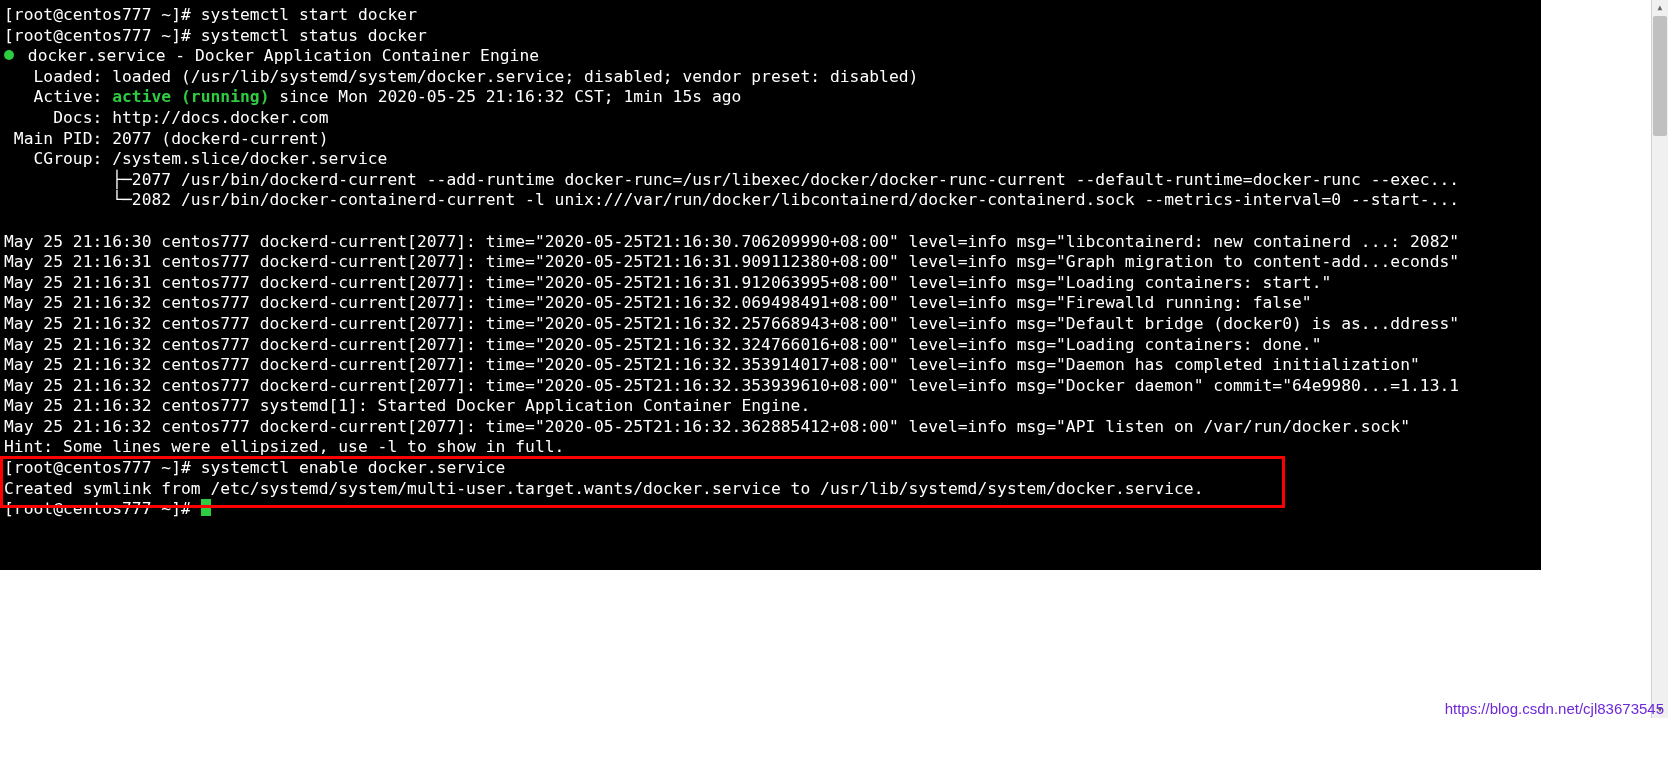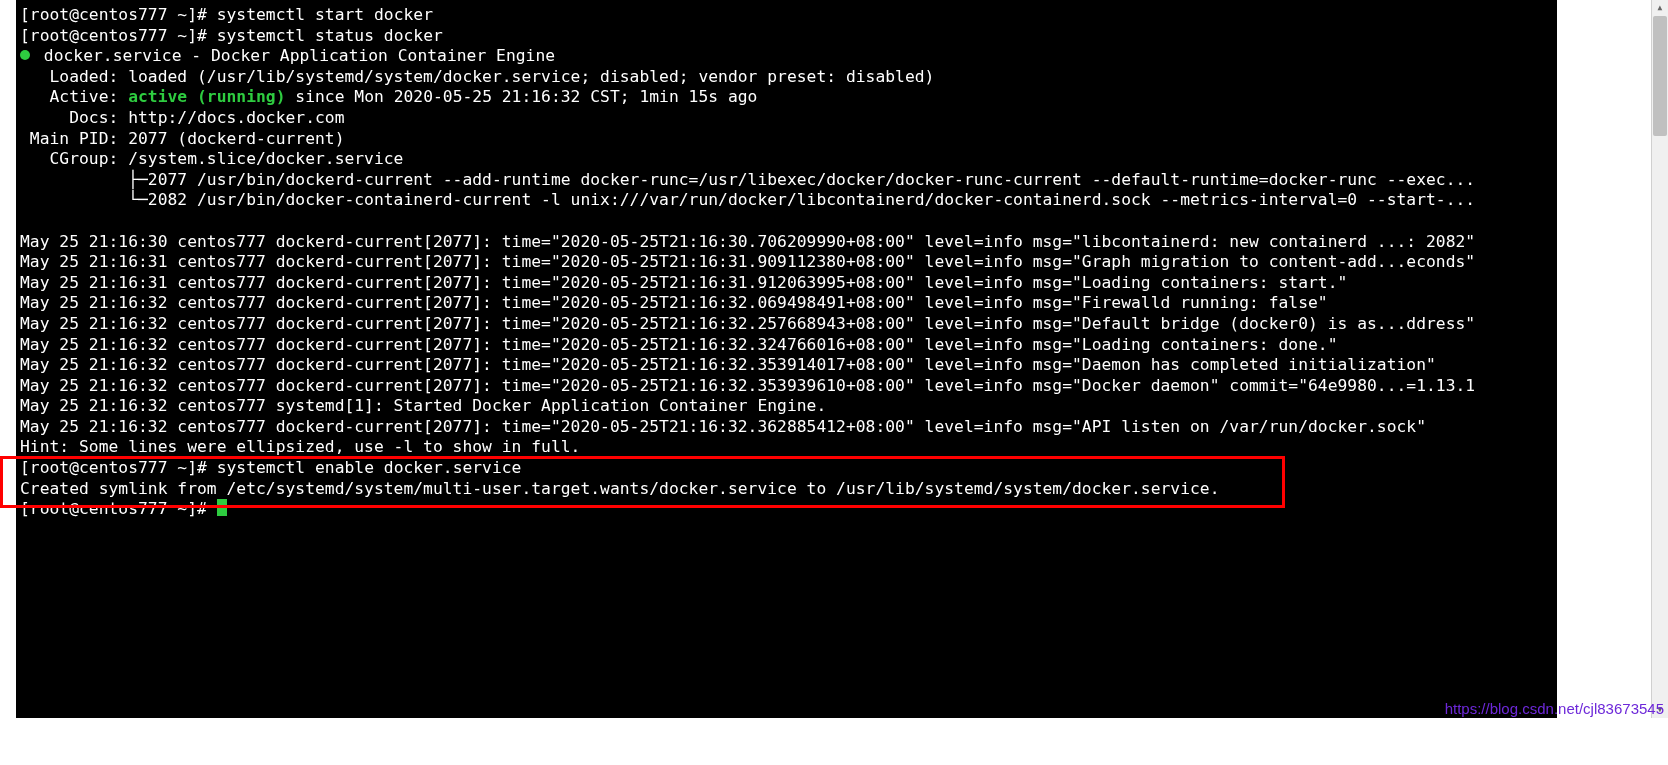--- a/index.html
+++ b/index.html
@@ -7,24 +7,24 @@
     padding: 0;
     width: 1668px;
     height: 765px;
     background: #ffffff;
     font-family: "Consolas", "Menlo", "DejaVu Sans Mono", monospace;
     overflow: hidden;
     position: relative;
   }
   .terminal {
     position: absolute;
-    left: 16px;
+    left: 0;
     top: 0;
     width: 1541px;
-    height: 718px;
+    height: 570px;
     background: #000000;
     color: #ffffff;
     font-size: 16.3px;
     line-height: 20.6px;
     white-space: pre;
     padding: 5px 4px 0 4px;
     box-sizing: border-box;
     overflow: hidden;
     letter-spacing: 0.03px;
   }

